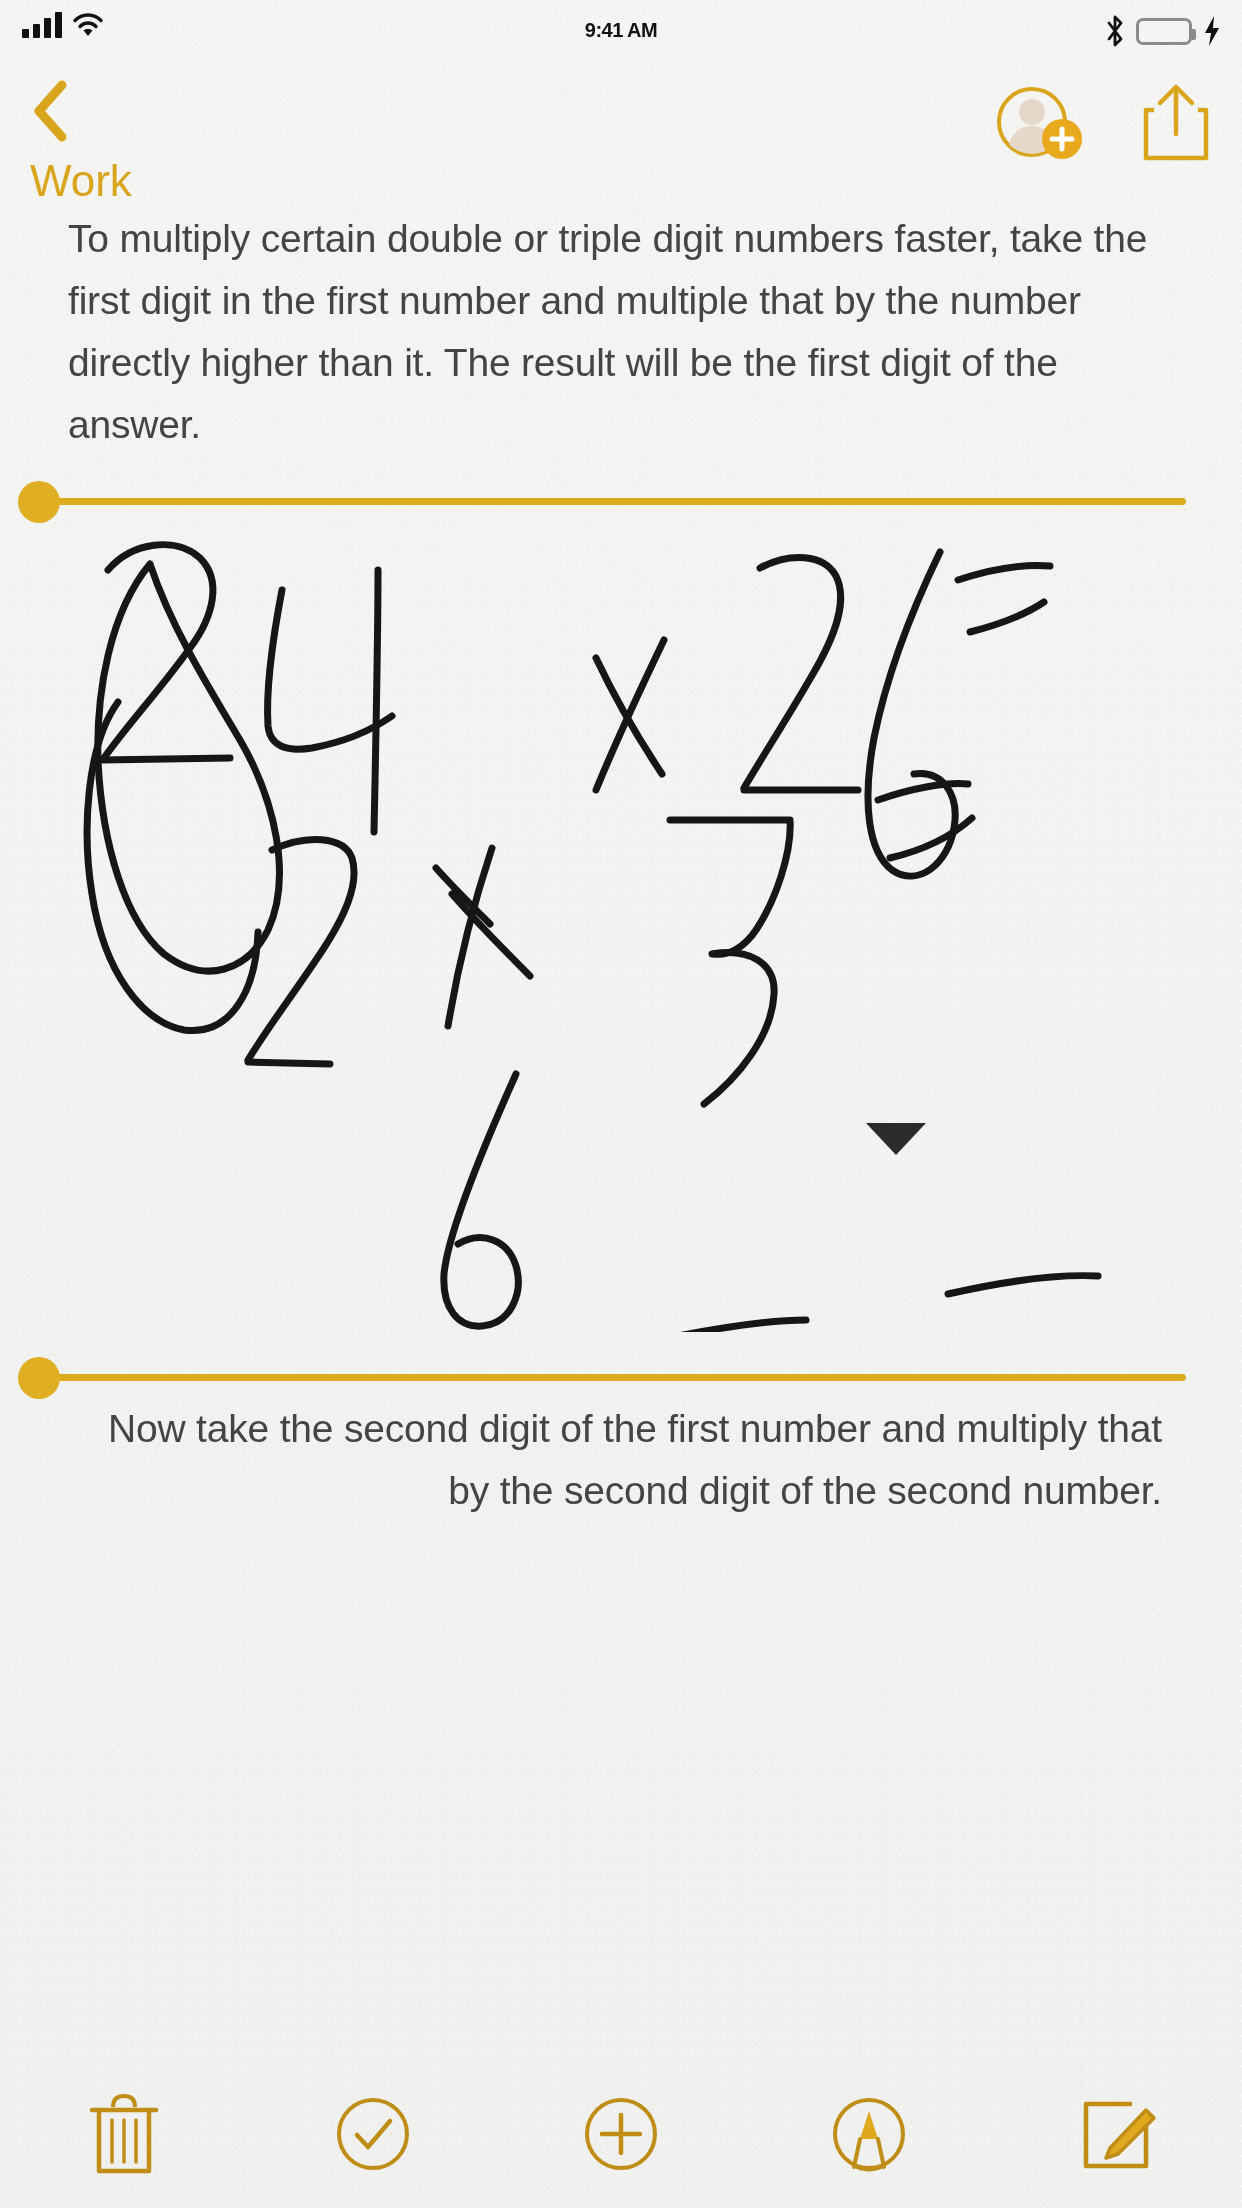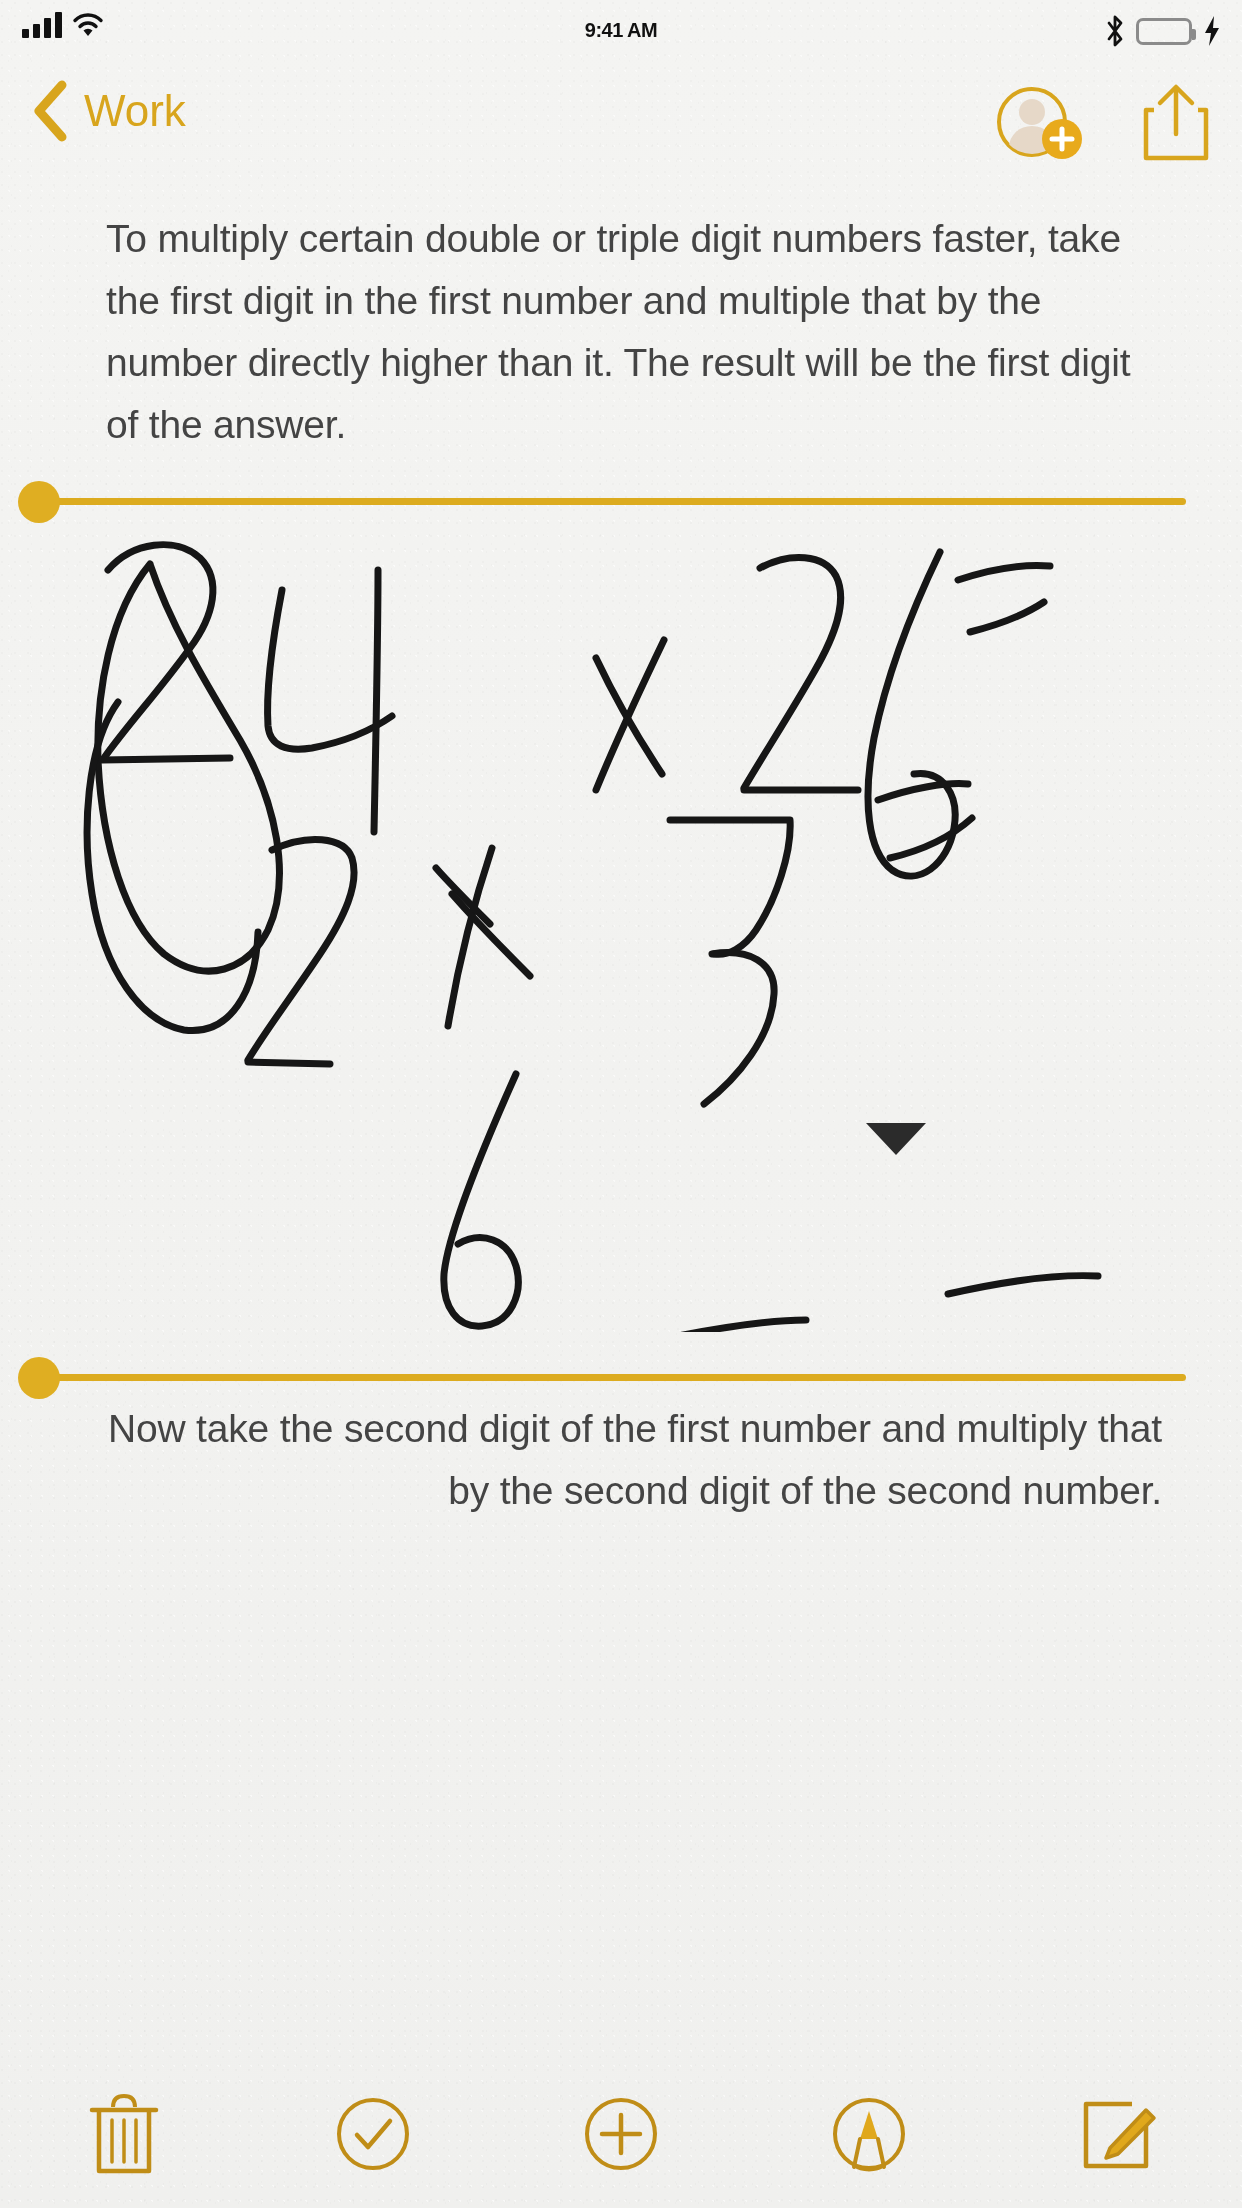--- a/index.html
+++ b/index.html
@@ -45,31 +45,31 @@
   .batt .fill { width:100%; height:100%; background:#4cd662; border-radius:3px; }
   .batt:after {
     content:""; position:absolute; right:-7px; top:8px;
     width:4px; height:11px; background:#8b8b8b; border-radius:0 2px 2px 0;
   }
 
   
   #navbar { position:absolute; top:60px; left:0; width:1242px; height:110px; }
   #back-btn {
     position:absolute; left:30px; top:20px;
-    display:flex; align-items:center; gap:14px; cursor:pointer;
+    display:flex; align-items:flex-start; gap:14px; cursor:pointer;flex-direction:column;
   }
   #back-label { font-size:44px; color:#d8a51d; letter-spacing:0px; }
 
   #nav-right { position:absolute; right:30px; top:22px; display:flex; align-items:center; gap:52px; }
 
   
   #note { position:absolute; top:170px; left:0; width:1242px; }
   .para {
     font-size:39px; line-height:62px; color:#444; 
-    padding:0 80px 0 106px; letter-spacing:-0.2px;
+    padding:0 80px 0 68px; letter-spacing:-0.2px;
   }
   #para-top { margin-top:38px; }
   #para-bottom { margin-top:20px;text-align:right; }
 
   
   .divider-row { position:relative; height:4px; margin:42px 0 0 0; }
   .divider-row .line {
     position:absolute; left:38px; right:56px; top:0; height:7px;
     background:#dcab1f; border-radius:4px;
   }

